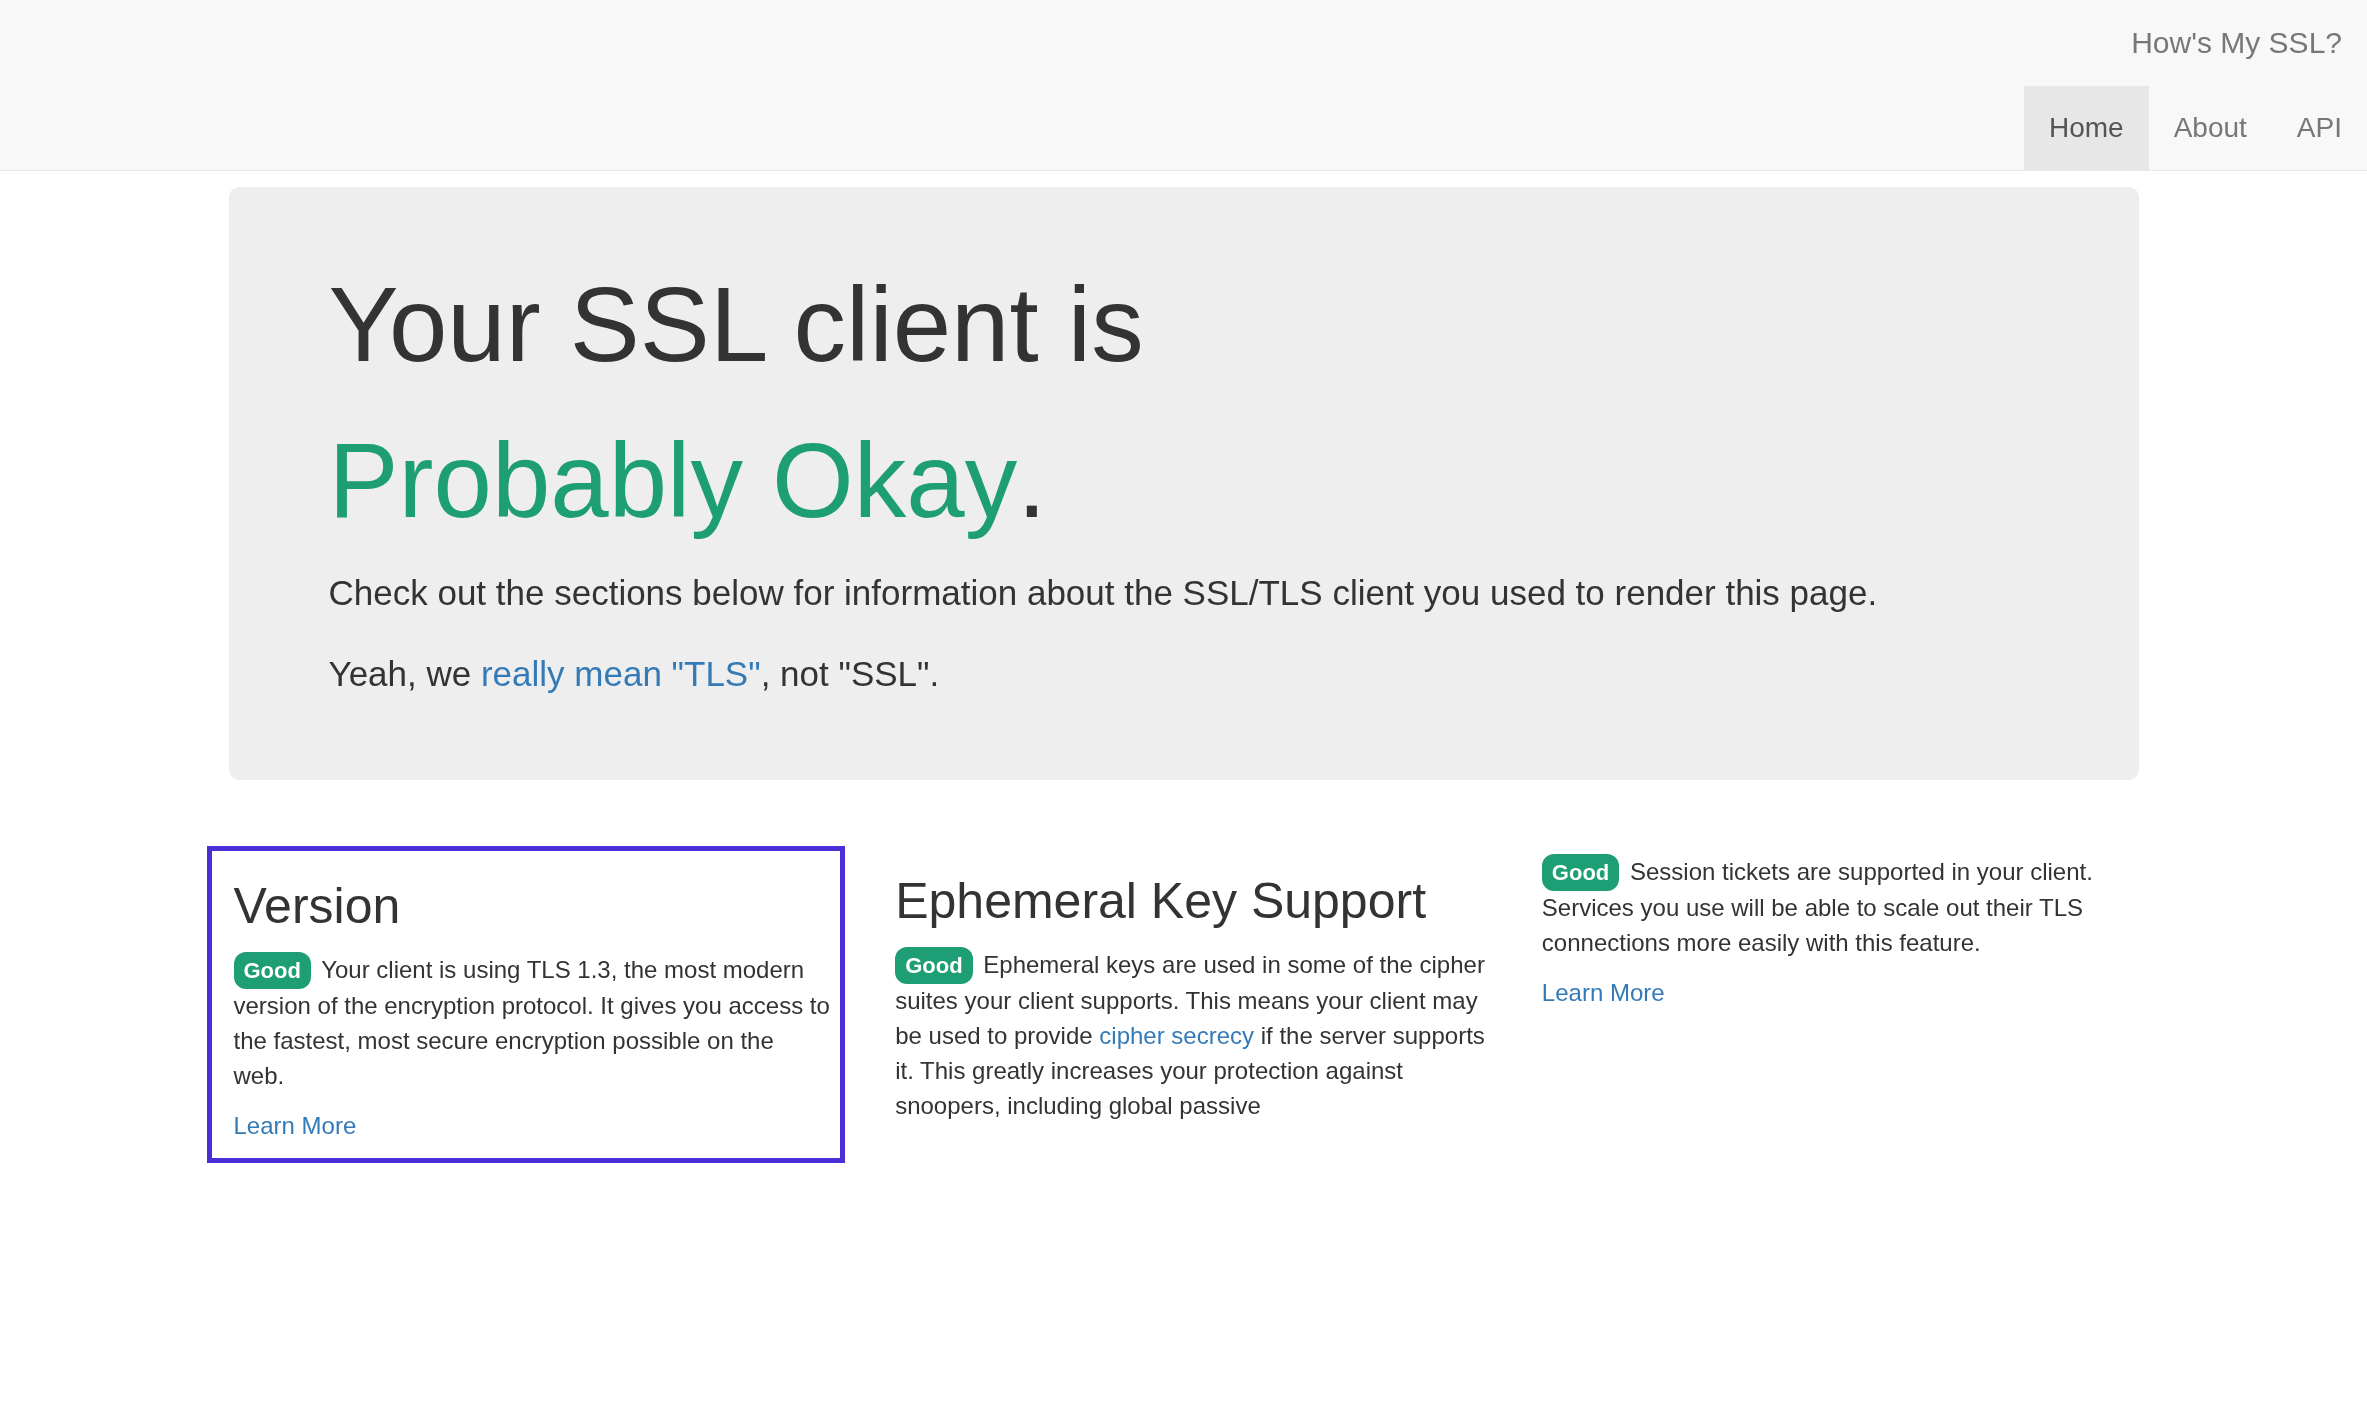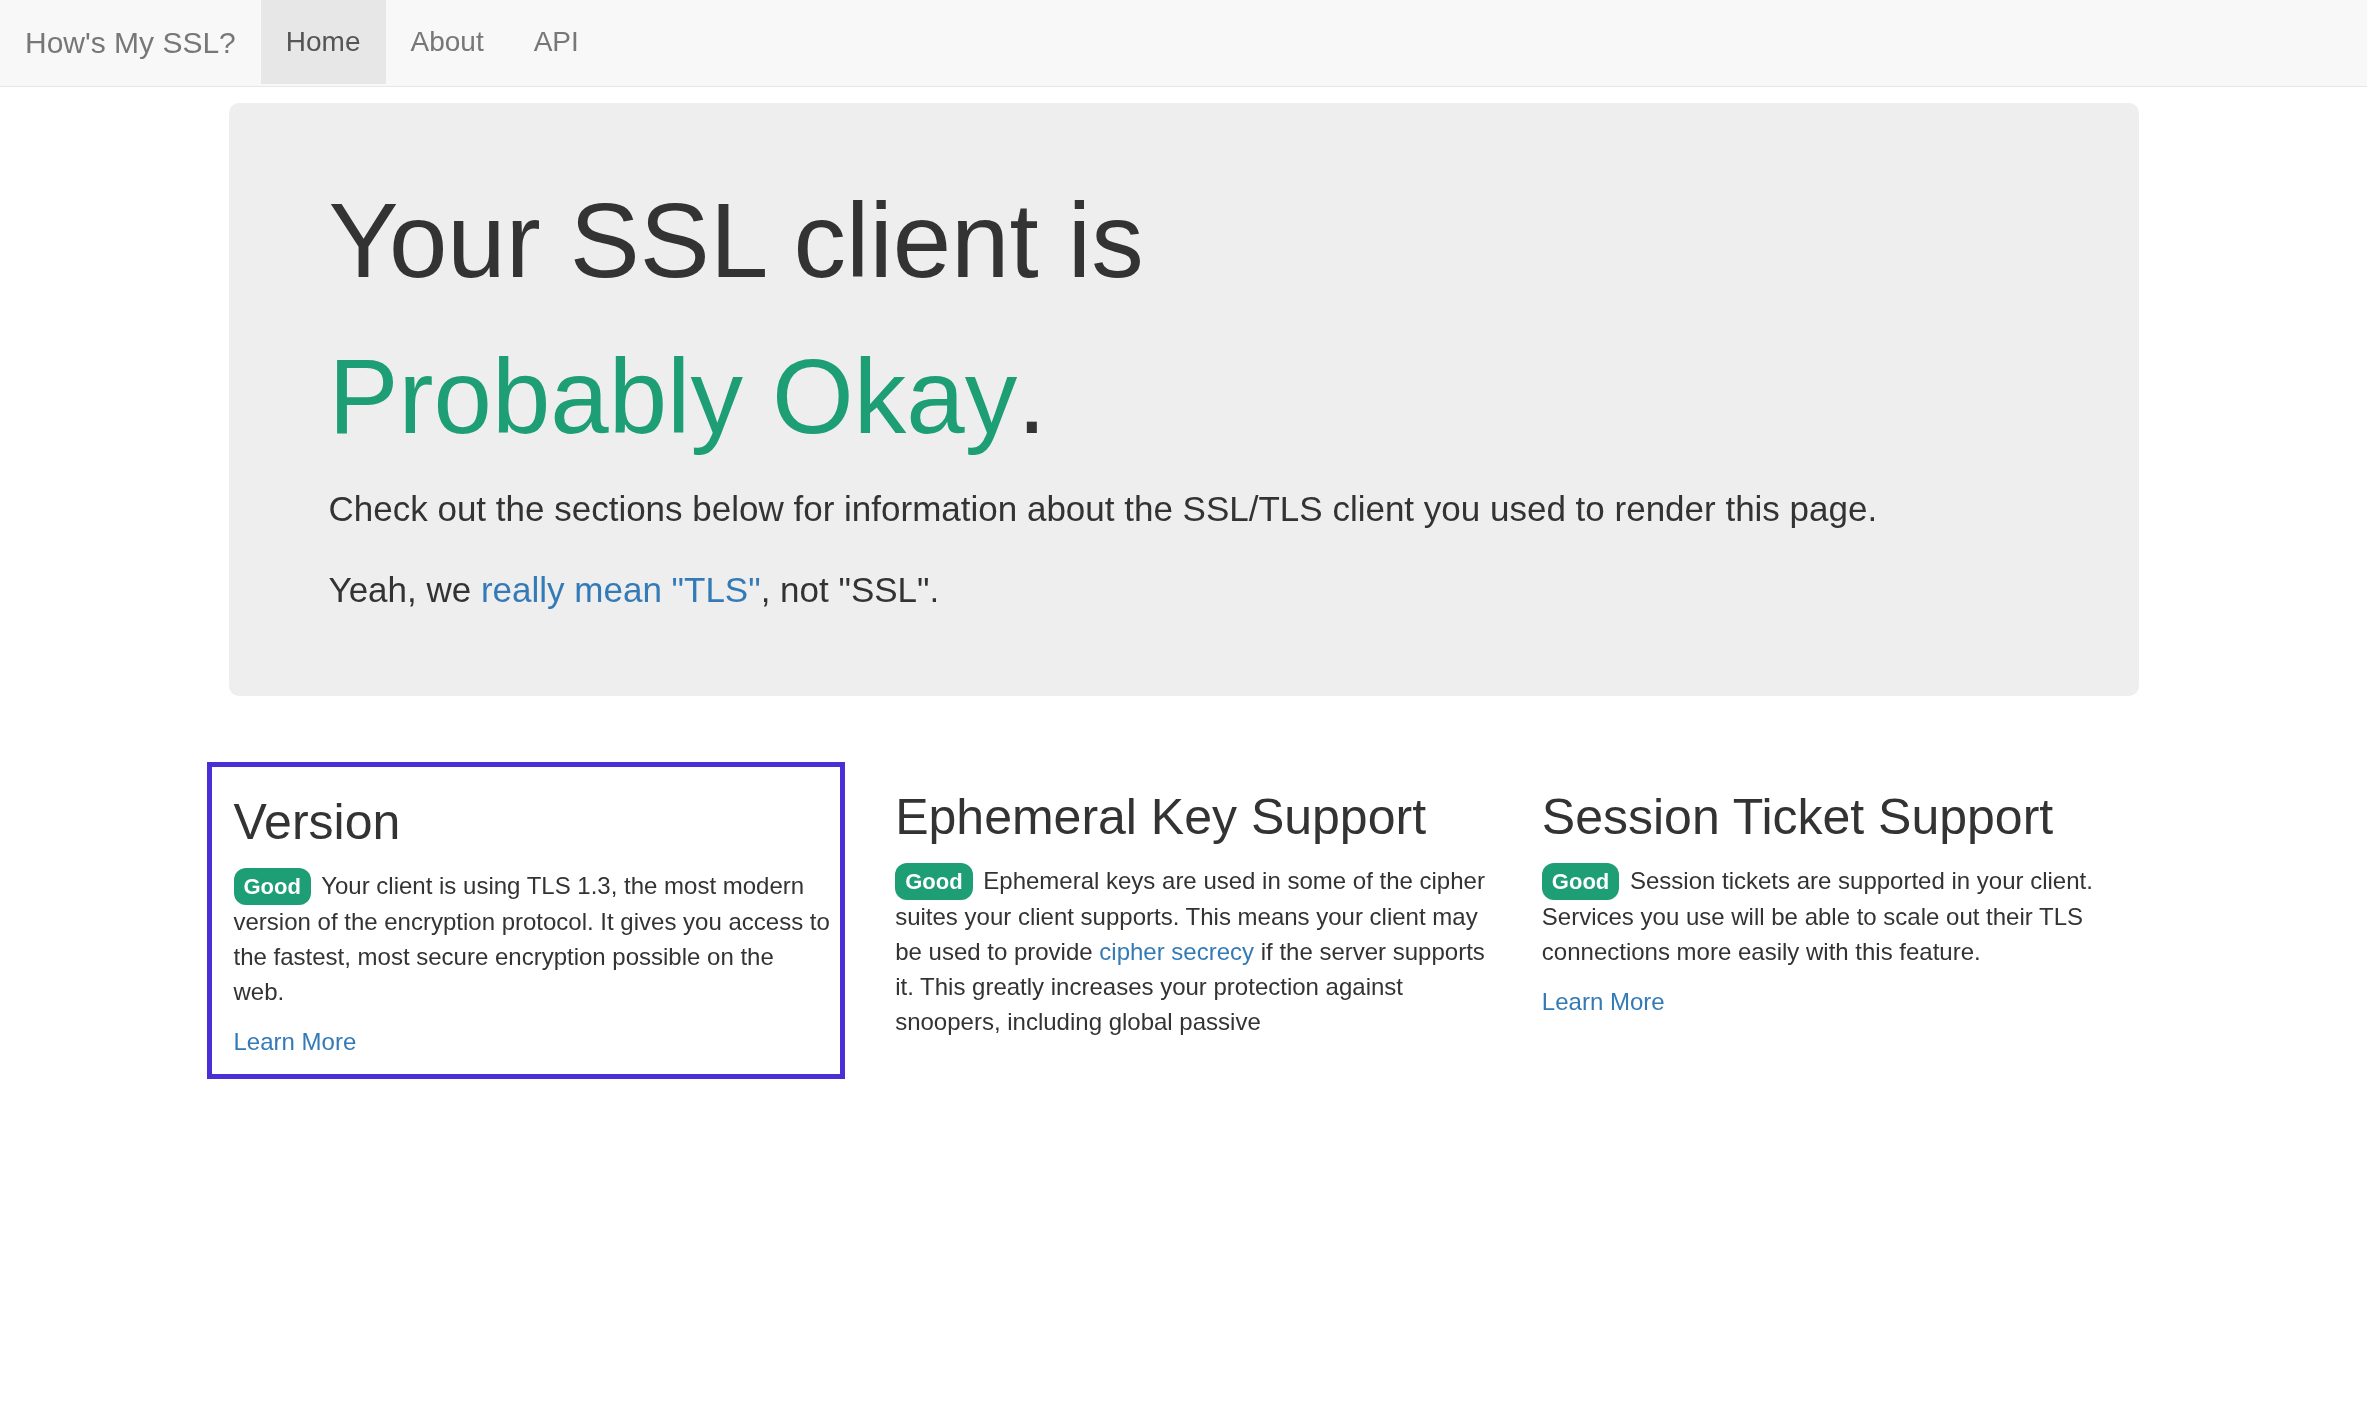--- a/index.html
+++ b/index.html
@@ -8,21 +8,22 @@
     font-family: "Helvetica Neue", Helvetica, Arial, sans-serif;
     font-size: 24px;
     color: #333;
     background: #fff;
   }
   .navbar {
     background: #f8f8f8;
     border-bottom: 1px solid #e7e7e7;
     min-height: 84px;
     display: flex;
-    align-items: flex-start;
+    align-items: flex-end;
+    flex-direction: column;
   }
   .navbar-brand {
     padding: 26px 25px;
     font-size: 30px;
     color: #777;
     text-decoration: none;
     display: flex;
     align-items: center;
   }
   .navbar-nav {
@@ -166,21 +167,20 @@
 
     <div class="col">
       <h2>Ephemeral Key Support</h2>
       <p>
         <span class="label-good">Good</span>
         <span>Ephemeral keys are used in some of the cipher suites your client supports. This means your client may be used to provide </span><a href="#">cipher secrecy</a><span> if the server supports it. This greatly increases your protection against snoopers, including global passive</span>
       </p>
     </div>
 
     <div class="col">
-      <h2>Session Ticket Support</h2>
       <p>
         <span class="label-good">Good</span>
         <span>Session tickets are supported in your client. Services you use will be able to scale out their TLS connections more easily with this feature.</span>
       </p>
       <a href="#" class="learn-more">Learn More</a>
     </div>
 
   </div>
 
 </div>

